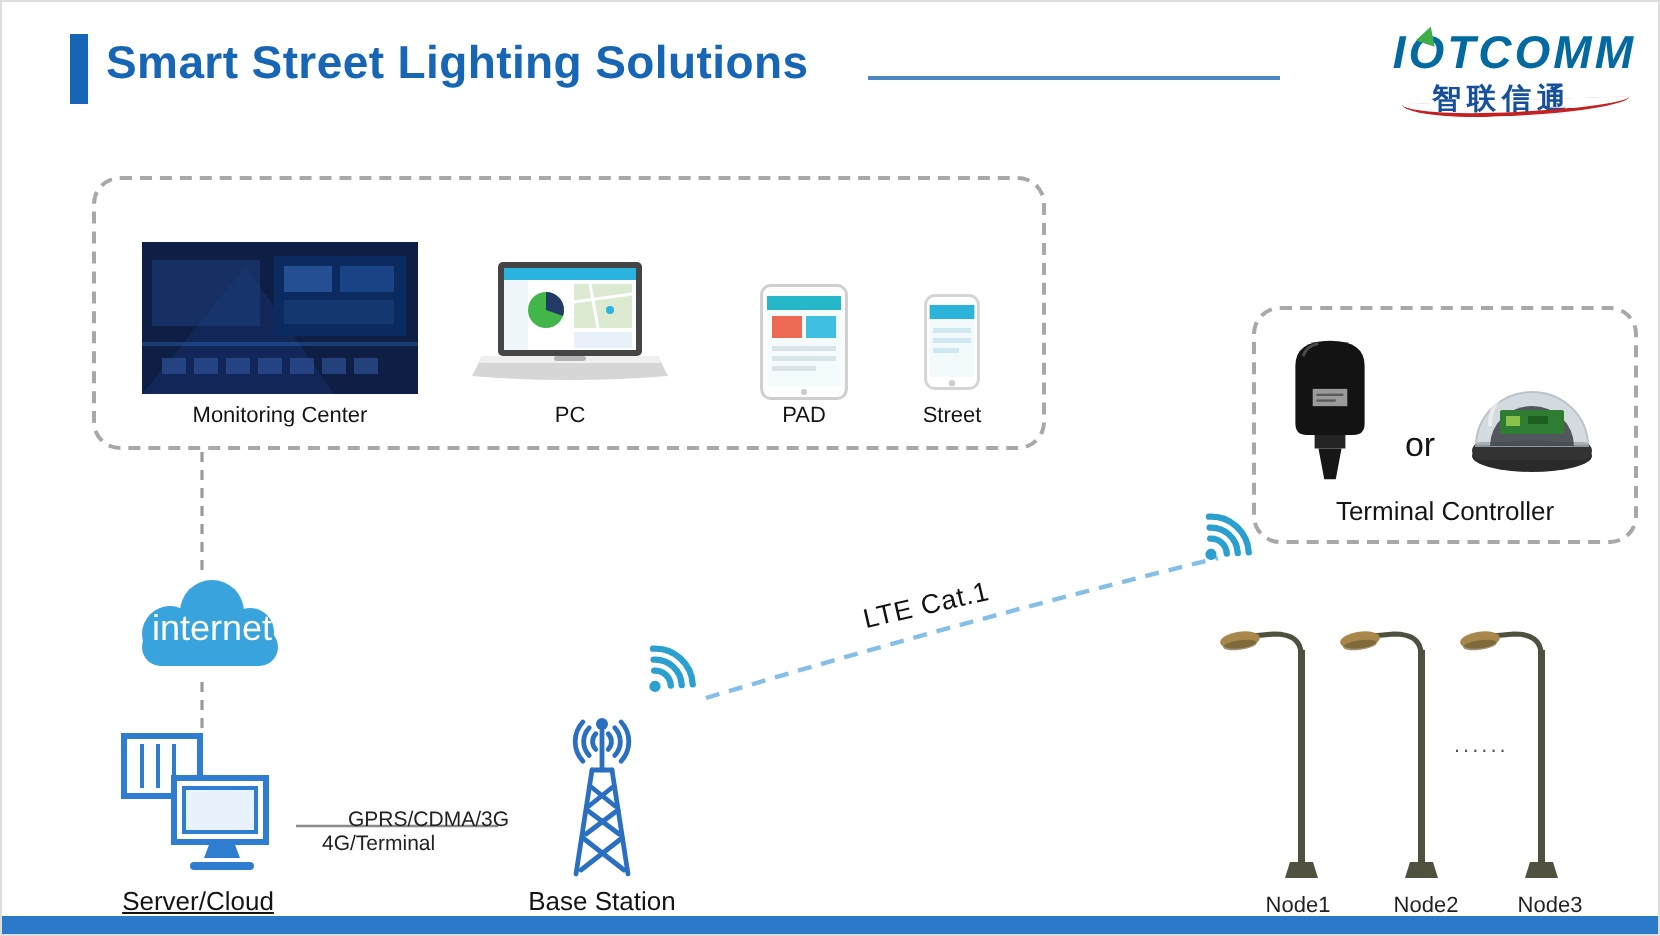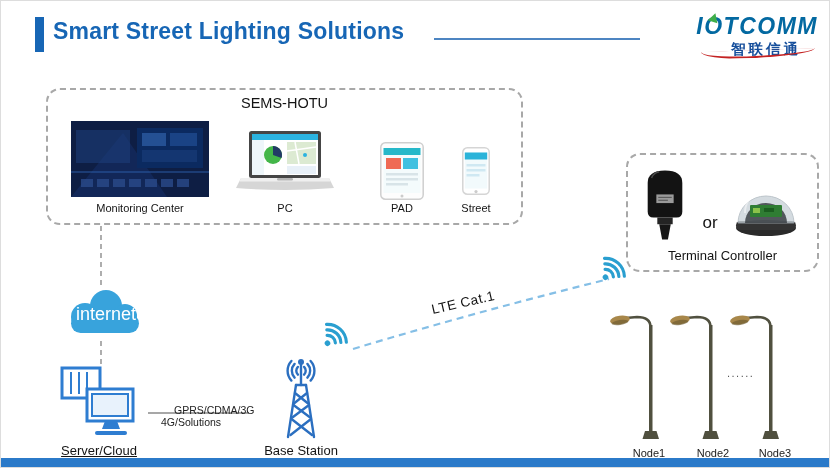--- a/index.html
+++ b/index.html
@@ -6,21 +6,21 @@
   html,body { background:#fff; }
   body { font-family:"Liberation Sans", sans-serif; }
   .slide { position:relative; width:830px; height:468px; background:#fff; border:1px solid #ddd; overflow:hidden; }
   .abs { position:absolute; }
   .lbl { position:absolute; font-size:11px; color:#141414; text-align:center; line-height:1.15; }
   .dashed-box { position:absolute; border:2px dashed #a8a8a8; border-radius:14px; }
   .page-title { position:absolute; left:52px; top:17px; font-size:23px; font-weight:700; color:#1766b5; letter-spacing:0.2px; }
   .accent-bar { position:absolute; left:34px; top:16px; width:9px; height:35px; background:#1766b5; }
   .title-rule { position:absolute; left:433px; top:37px; width:206px; height:2px; background:#4d85c2; }
   .logo-en { position:absolute; left:682px; top:12px; width:135px; font-size:23px; font-style:italic; font-weight:800; color:#0369a1; letter-spacing:1.5px; text-align:right; }
-  .logo-cn { position:absolute; left:715px; top:39px; width:100px; font-size:14.5px; font-weight:700; color:#164f9c; letter-spacing:3px; text-align:center; }
+  .logo-cn { position:absolute; left:715px; top:39px; width:100px; font-size:14.5px; font-weight:700; color:#164f9c; letter-spacing:3px; text-align:left; }
   .logo-swoosh { position:absolute; left:700px; top:49px; width:114px; height:8px; border-bottom:2.5px solid #c42222; border-radius:0 0 60% 40% / 0 0 100% 100%; transform:rotate(-2deg); }
   .logo-leaf { position:absolute; left:708px; top:12px; width:0; height:0; border-left:5px solid transparent; border-right:5px solid transparent; border-bottom:9px solid #3fae4a; transform:rotate(18deg); }
   .wifi { position:absolute; width:34px; height:34px; transform:rotate(42deg); }
   .lte-label { position:absolute; left:430px; top:294px; font-size:13.5px; color:#111; transform:rotate(-13deg); letter-spacing:0.5px; }
   .gprs { position:absolute; font-size:10.5px; color:#222; }
   .node-lbl { position:absolute; width:60px; text-align:center; font-size:11px; color:#222; }
   .dots { position:absolute; left:726px; top:366px; font-size:11px; color:#555; letter-spacing:1.5px; }
   .internet-txt { position:absolute; left:0; right:0; top:17px; text-align:center; color:#fff; font-size:18px; }
   .bottom-bar { position:absolute; left:0; bottom:0; width:100%; height:9px; background:#2b7ac9; }
   svg { display:block; }
@@ -42,21 +42,20 @@
   <div class="title-rule"></div>
 
   <div>
     <div class="logo-en">IOTCOMM</div>
     <div class="logo-leaf"></div>
     <div class="logo-cn">智联信通</div>
     <div class="logo-swoosh"></div>
   </div>
 
   <div class="dashed-box" style="left:45px;top:87px;width:477px;height:137px;">
-    <div class="lbl" style="left:0;right:0;top:5px;font-size:14.5px;">SEMS-HOTU</div>
 
     <svg class="abs" style="left:23px;top:31px;width:138px;height:76px" viewBox="0 0 138 76">
       <rect width="138" height="76" fill="#0e1e44"></rect>
       <path d="M0,76 L52,12 L96,76 Z" fill="#16306a" opacity="0.55"></path>
       <rect x="5" y="9" width="54" height="33" fill="#1d3f7e" opacity="0.55"></rect>
       <rect x="66" y="7" width="66" height="40" fill="#0b2a60"></rect>
       <rect x="71" y="12" width="24" height="13" fill="#2a5aa0" opacity="0.8"></rect>
       <rect x="99" y="12" width="27" height="13" fill="#1e4a8e" opacity="0.8"></rect>
       <rect x="71" y="29" width="55" height="12" fill="#173a75" opacity="0.8"></rect>
       <rect x="0" y="50" width="138" height="2" fill="#2e62b0" opacity="0.45"></rect>
@@ -171,21 +170,21 @@
       <line x1="28" y1="7" x2="28" y2="29"></line>
     </g>
     <rect x="28" y="24" width="46" height="32" fill="#ffffff" stroke="#2e7dd1" stroke-width="3"></rect>
     <rect x="33" y="29" width="36" height="22" fill="#e8f2fc" stroke="#2e7dd1" stroke-width="2"></rect>
     <path d="M46,56 L58,56 L61,64 L43,64 Z" fill="#2e7dd1"></path>
     <rect x="36" y="66" width="32" height="4" rx="2" fill="#2e7dd1"></rect>
   </svg>
   <div class="lbl" style="left:38px;width:120px;top:443px;font-size:13px;text-decoration:underline;">Server/Cloud</div>
 
   <div class="gprs" style="left:158px;top:403px;margin-left:15px;">GPRS/CDMA/3G</div>
-  <div class="gprs" style="left:160px;top:415px;">4G/Solutions</div>
+  <div class="gprs" style="left:160px;top:415px;">4G/Terminal</div>
 
   <svg class="abs" style="left:268px;top:352px;width:64px;height:88px" viewBox="0 0 64 88">
     <g fill="none" stroke="#2b6fc0" stroke-width="2.4" stroke-linecap="round">
       <line x1="32" y1="12" x2="32" y2="32"></line>
       <path d="M28.9,13.9 A5.5,5.5 0 0,0 28.9,21.7"></path>
       <path d="M25.6,10.9 A10,10 0 0,0 25.6,24.7"></path>
       <path d="M22.4,8 A14.5,14.5 0 0,0 22.4,27.6"></path>
       <path d="M35.1,13.9 A5.5,5.5 0 0,1 35.1,21.7"></path>
       <path d="M38.4,10.9 A10,10 0 0,1 38.4,24.7"></path>
       <path d="M41.6,8 A14.5,14.5 0 0,1 41.6,27.6"></path>

